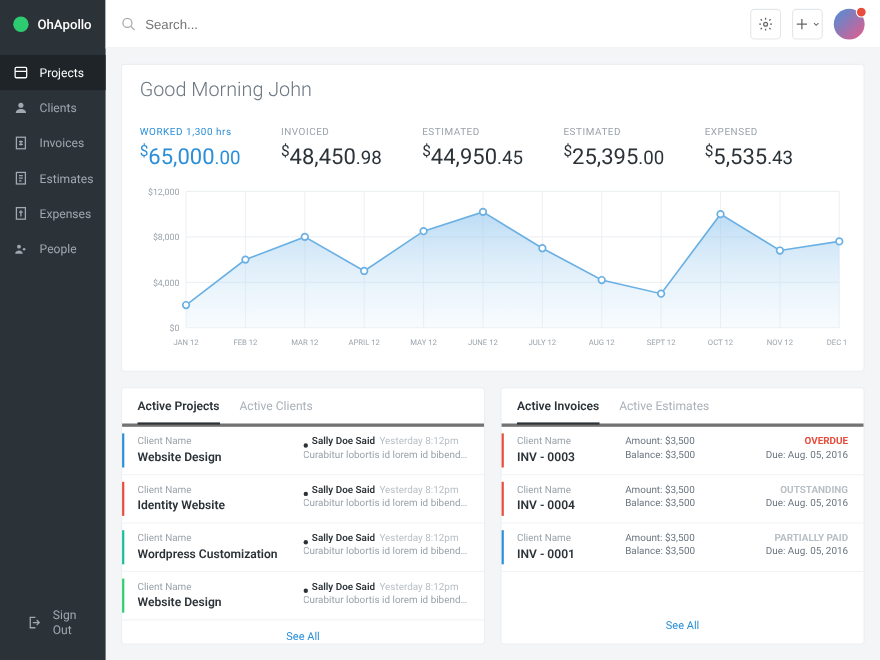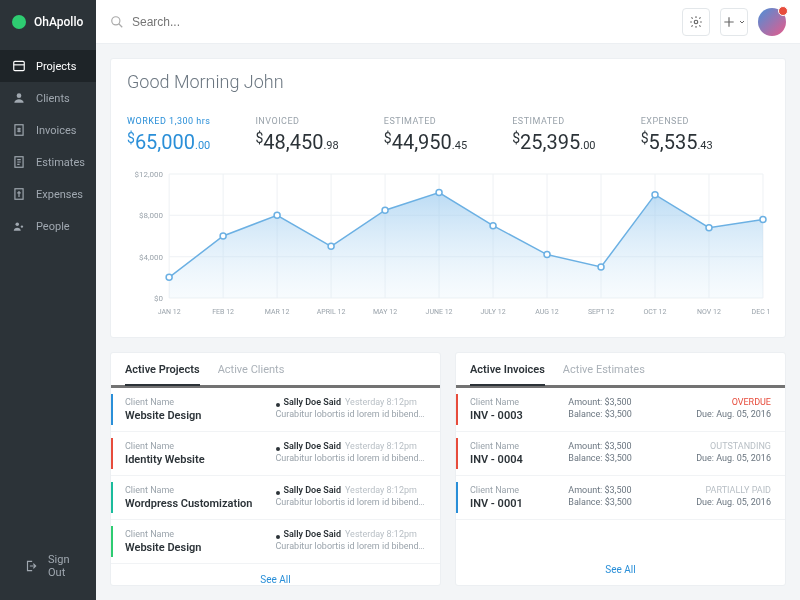--- a/index.html
+++ b/index.html
@@ -28,21 +28,21 @@
 .date-picker{display:flex;align-items:center}
 .date-main{border:1px solid #e3e7ea;border-right:none;padding:6px 10px;font-size:10px;color:#555;border-radius:3px 0 0 3px}
 .date-drop{border:1px solid #e3e7ea;padding:6px 8px;border-radius:0 3px 3px 0;color:#888;cursor:pointer}
 .stats{display:flex;padding:12px 16px 6px}
 .stat{flex:1}
 .stat-lbl{font-size:9px;color:#9aa3ab;letter-spacing:.5px;margin-bottom:4px}
 .stat-lbl.accent{color:#2a8fd8}
 .stat-val{font-size:20px;font-weight:400;color:#2c3338}
 .stat-val.accent{color:#2a8fd8}
 .stat-val .dol{font-size:14px;vertical-align:top}
-.stat-val .cents{font-size:11px}
+.stat-val .cents{font-size:17px}
 .chart-wrap{padding:8px 16px 16px;position:relative}
 .chart{width:100%;height:150px}
 .panels{display:flex;gap:14px;min-height:0}
 .panel{flex:1;display:flex;flex-direction:column;min-width:0}
 .tabs{display:flex;gap:18px;padding:10px 14px;border-bottom:3px solid #737373}
 .tab{font-size:11px;color:#aab1b8;cursor:pointer;padding-bottom:8px;margin-bottom:-11px}
 .tab.active{color:#2c3338;font-weight:600;border-bottom:2px solid #2c3338}
 .rows{flex:1}
 .prow{display:flex;padding:9px 14px;border-bottom:1px solid #f1f3f5;position:relative}
 .prow::before{content:"";position:absolute;left:0;top:6px;bottom:6px;width:2px}
@@ -60,21 +60,21 @@
 .said-time{color:#b8bfc5}
 .snippet{font-size:9px;color:#9aa3ab;white-space:nowrap;overflow:hidden;text-overflow:ellipsis}
 .irow{display:flex;padding:9px 14px;border-bottom:1px solid #f1f3f5;position:relative;gap:10px}
 .irow::before{content:"";position:absolute;left:0;top:6px;bottom:6px;width:2px}
 .irow.c-red::before{background:#e74c3c}
 .irow.c-blue::before{background:#2a8fd8}
 .icol1{flex:1.1}
 .icol2{flex:1.2}
 .icol3{flex:1.2;text-align:right}
 .amt{font-size:9px;color:#6b7680;margin-bottom:2px}
-.status{font-size:9px;font-weight:400;margin-bottom:2px}
+.status{font-size:9px;font-weight:700;margin-bottom:2px}
 .status.overdue{color:#e74c3c}
 .status.out{color:#b8bfc5}
 .status.pp{color:#b8bfc5}
 .seeall{text-align:center;padding:10px;font-size:10px;color:#2a8fd8;cursor:pointer}
 </style>
 </head>
 <body>
 
 <div class="app">
   <aside class="sidebar">

